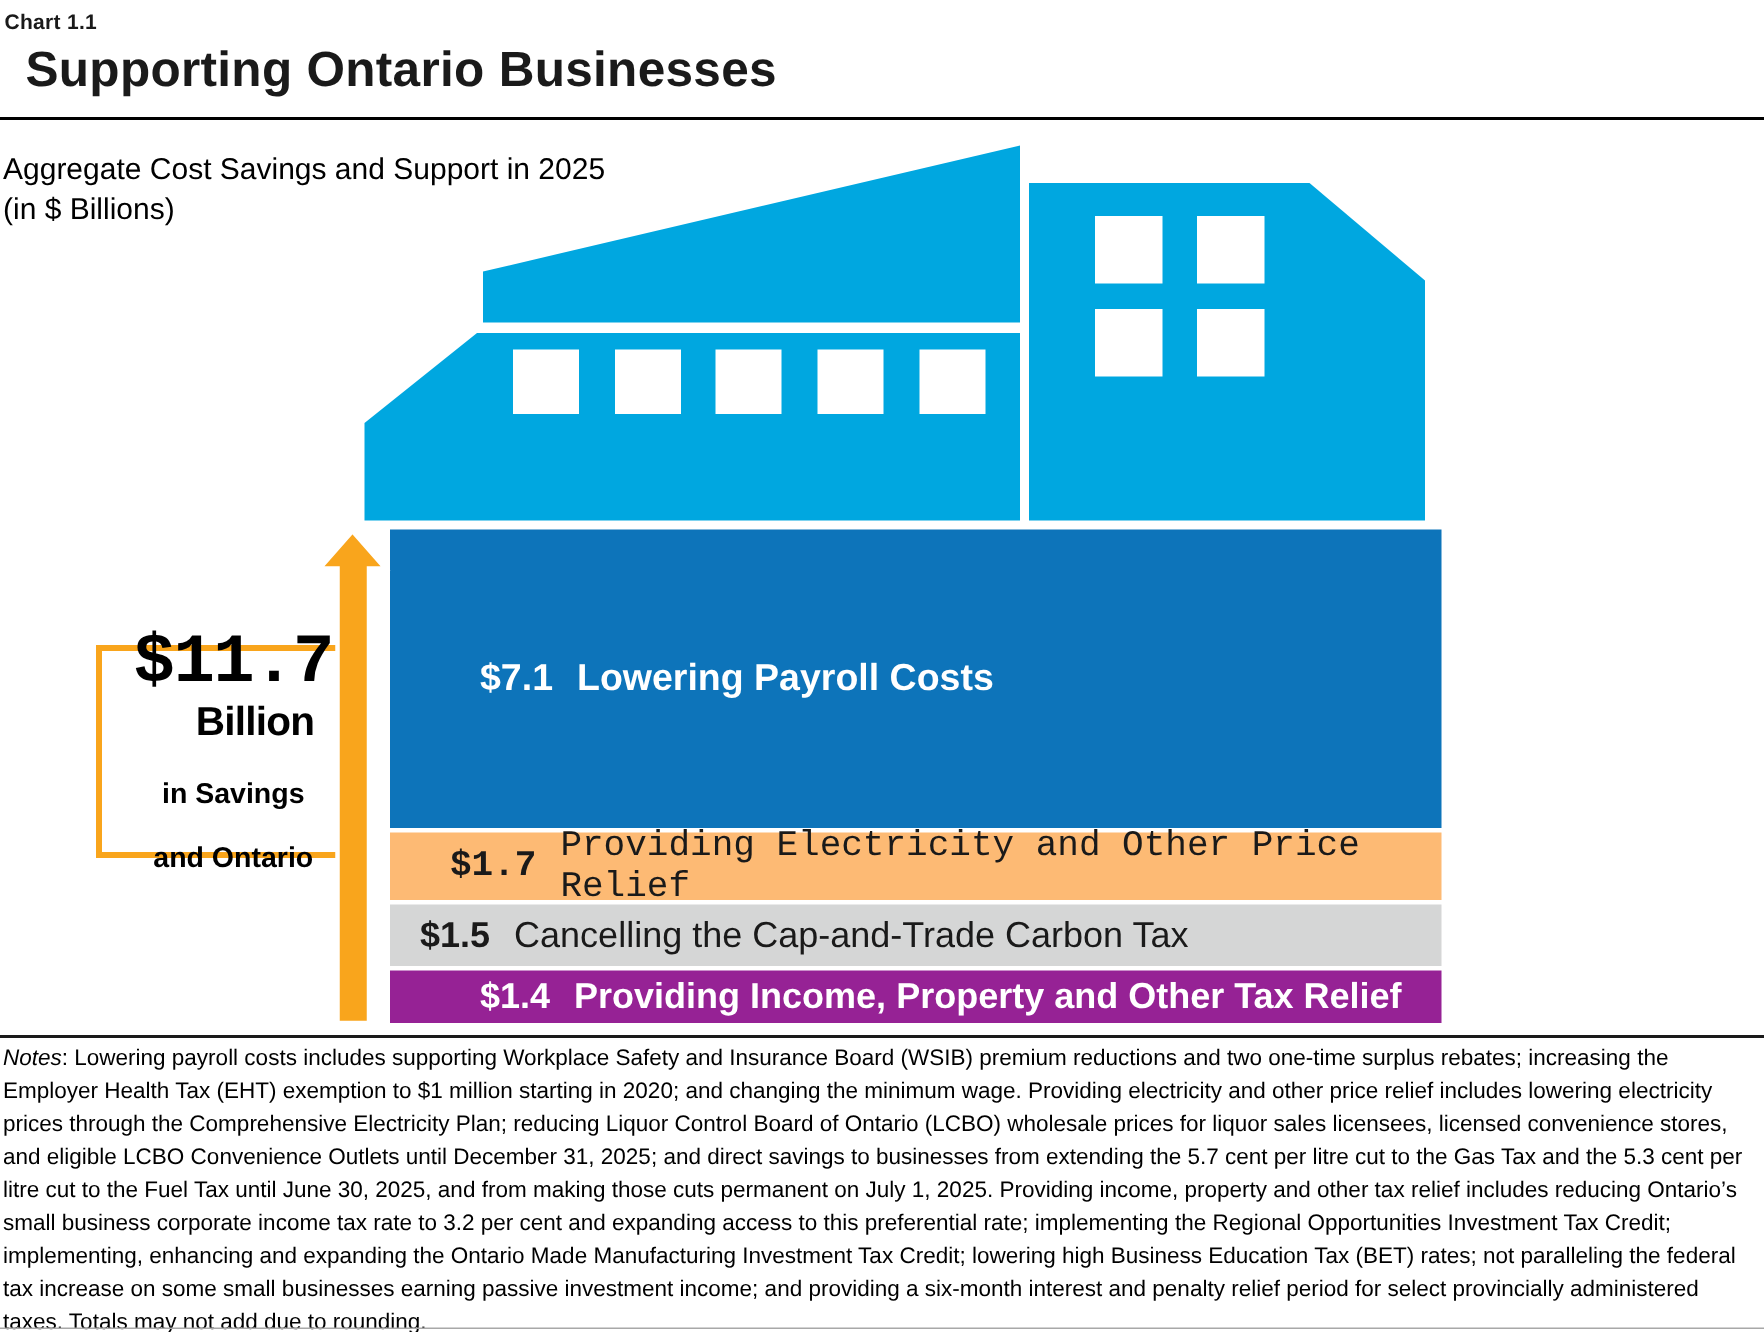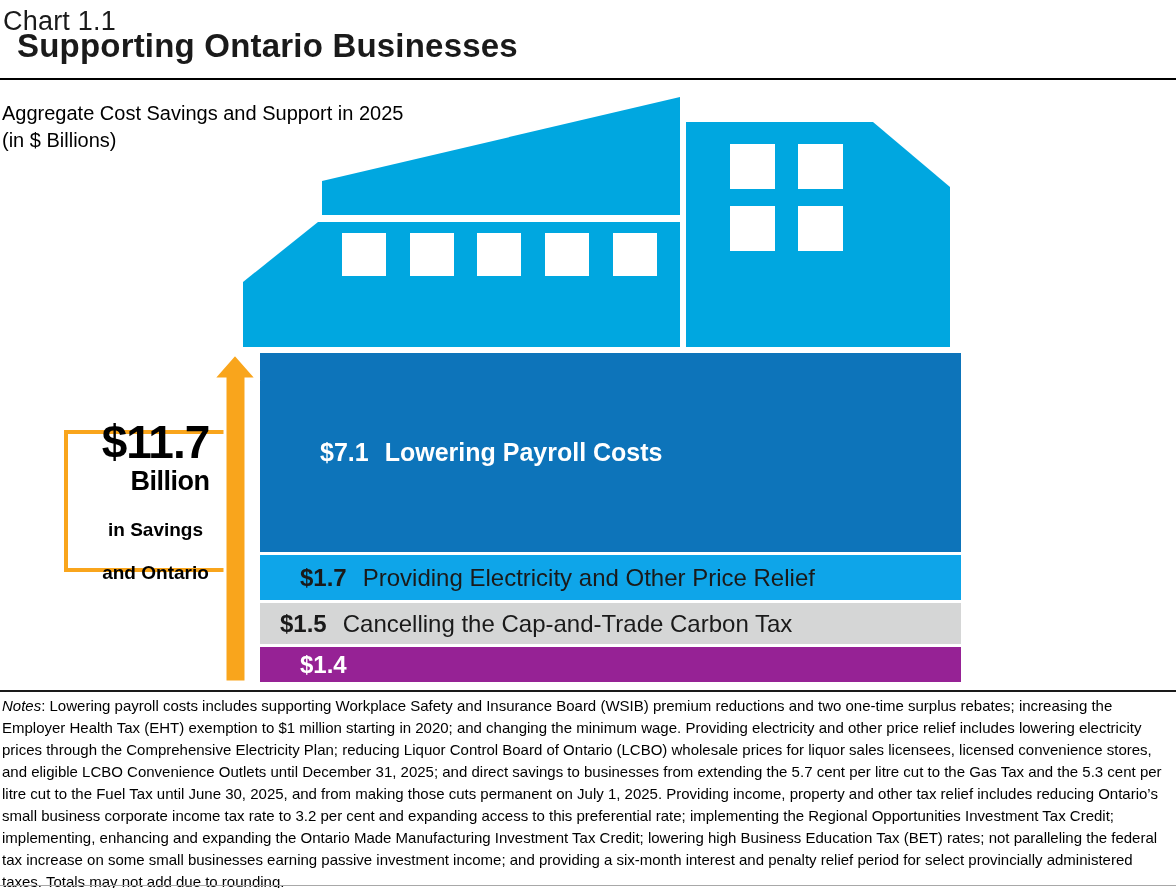--- a/index.html
+++ b/index.html
@@ -3,51 +3,51 @@
 <meta charset="utf-8">
 <style>
   html,body{margin:0;padding:0;background:#fff;}
   #page{
     position:relative;width:1176px;height:888px;background:#fff;overflow:hidden;
     font-family:"Liberation Sans",sans-serif;color:#1a1a1a;
   }
   .abs{position:absolute;}
 
   
-  #chart-number{left:3px;top:6px;font-size:27px;font-weight:400;letter-spacing:.2px;}
+  #chart-number{left:3px;top:6px;font-size:14px;font-weight:700;letter-spacing:.2px;}
   #chart-title{left:1px;top:27px;font-size:33px;font-weight:700;letter-spacing:.2px;margin-left:16px;}
   #header-rule{left:0;top:78px;width:1176px;height:2px;background:#000;}
 
   
   #subtitle{left:2px;top:100px;font-size:20px;line-height:27px;color:#000;}
 
   
   #factory-svg{left:0;top:0;width:1176px;height:888px;z-index:1;pointer-events:none;}
   #arrow-svg{left:0;top:0;width:1176px;height:888px;z-index:4;pointer-events:none;}
   .factory{fill:#00a7e0;}
   .window{fill:#ffffff;}
   .arrow{fill:#f9a51c;stroke:#ffffff;stroke-width:3;stroke-linejoin:miter;}
 
   
   .bar-row{left:260px;width:701px;z-index:2;display:flex;align-items:center;box-sizing:border-box;}
   .bar-row .val{font-weight:700;margin-right:16px;}
   #bar-0{top:353px;height:199px;background:#0d74ba;color:#fff;padding-left:60px;font-size:25px;}
   #bar-0 .lbl{font-weight:600;}
   #bar-1{top:555px;height:45px;background:#dce8f4;color:#1a1a1a;padding-left:40px;font-size:24px;}
   #bar-2{top:603px;height:41px;background:#d5d6d6;color:#1a1a1a;padding-left:20px;font-size:24px;}
-  #bar-3{top:647px;height:35px;background:#962295;color:#fff;padding-left:40px;font-size:24px;}
+  #bar-3{top:647px;height:35px;background:#962295;color:#fff;padding-left:60px;font-size:24px;}
   #bar-3 .lbl{font-weight:600;}
 
   
   #callout{
     left:64px;top:430px;width:183px;height:142px;background:#fff;border:4px solid #f9a51c;
     box-sizing:border-box;z-index:3;display:flex;flex-direction:column;align-items:center;
     justify-content:center;text-align:center;color:#000;
   }
-  #callout .big{font-size:46px;font-weight:800;line-height:46px;letter-spacing:-1px;}
+  #callout .big{font-size:46px;font-weight:800;line-height:46px;letter-spacing:-1px;font-family:Liberation Mono, monospace;}
   #callout .mid{font-size:27px;font-weight:800;line-height:33px;letter-spacing:-.5px;margin-left:29px;}
   #callout .small{font-size:19px;font-weight:700;line-height:23px;margin-top:20px;}
 
   
   #notes-rule{left:0;top:690px;width:1176px;height:2px;background:#1a1a1a;}
   #notes{left:2px;top:695px;width:1172px;font-size:15px;line-height:22px;color:#000;}
   .it{font-style:italic;}
   #bottom-rule{left:0;top:885px;width:1176px;height:1px;background:#a8a8a8;}
 </style>
 </head>
@@ -76,30 +76,31 @@
     <rect class="window" x="730" y="144" width="45" height="45"></rect>
     <rect class="window" x="798" y="144" width="45" height="45"></rect>
     <rect class="window" x="730" y="206" width="45" height="45"></rect>
     <rect class="window" x="798" y="206" width="45" height="45"></rect>
   </svg>
 
   <div class="abs bar-row" id="bar-0" style="background: rgb(13, 116, 186); color: rgb(255, 255, 255);">
     <span class="val">$7.1</span>
     <span class="lbl">Lowering Payroll Costs</span>
   </div>
-  <div class="abs bar-row" id="bar-1" style="background: #0ea5e9; color: rgb(26, 26, 26);">
+  <div class="abs bar-row" id="bar-1" style="background: #fdba74; color: rgb(26, 26, 26); font-family: Liberation Mono, monospace;">
     <span class="val">$1.7</span>
     <span class="lbl">Providing Electricity and Other Price Relief</span>
   </div>
   <div class="abs bar-row" id="bar-2" style="background: rgb(213, 214, 214); color: rgb(26, 26, 26);">
     <span class="val">$1.5</span>
     <span class="lbl">Cancelling the Cap-and-Trade Carbon Tax</span>
   </div>
   <div class="abs bar-row" id="bar-3" style="background: rgb(150, 34, 149); color: rgb(255, 255, 255);">
     <span class="val">$1.4</span>
+    <span class="lbl">Providing Income, Property and Other Tax Relief</span>
   </div>
 
   <div class="abs" id="callout">
     <div class="big">$11.7</div>
     <div class="mid">Billion</div>
     <div class="small">in Savings</div>
     <div class="small">and Ontario</div>
   </div>
 
   <svg class="abs" id="arrow-svg" viewBox="0 0 1176 888" xmlns="http://www.w3.org/2000/svg">

